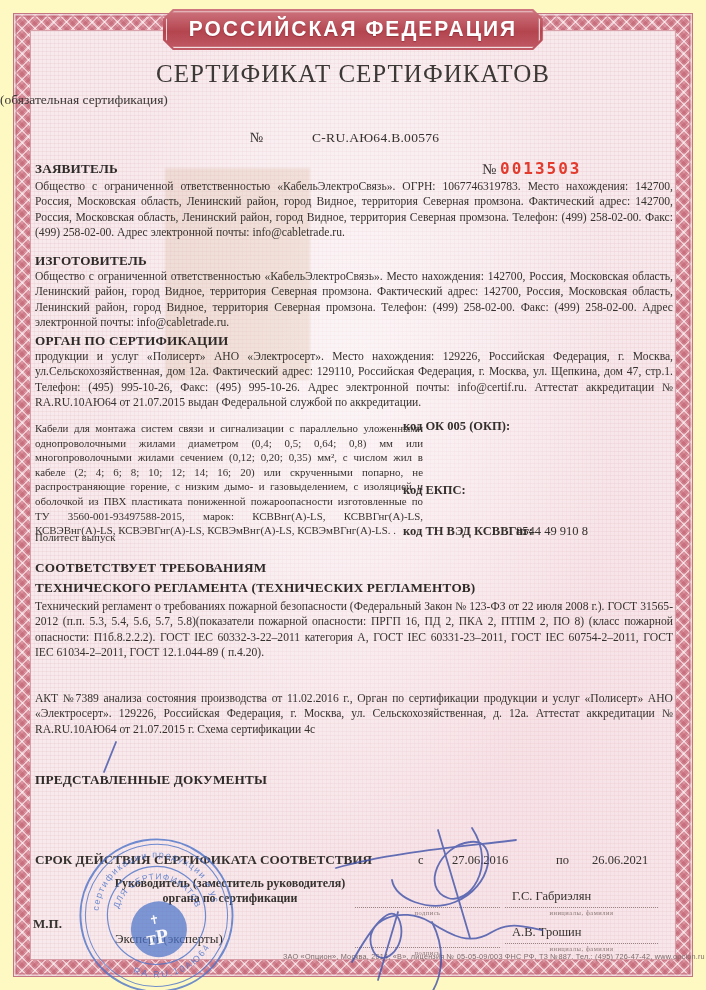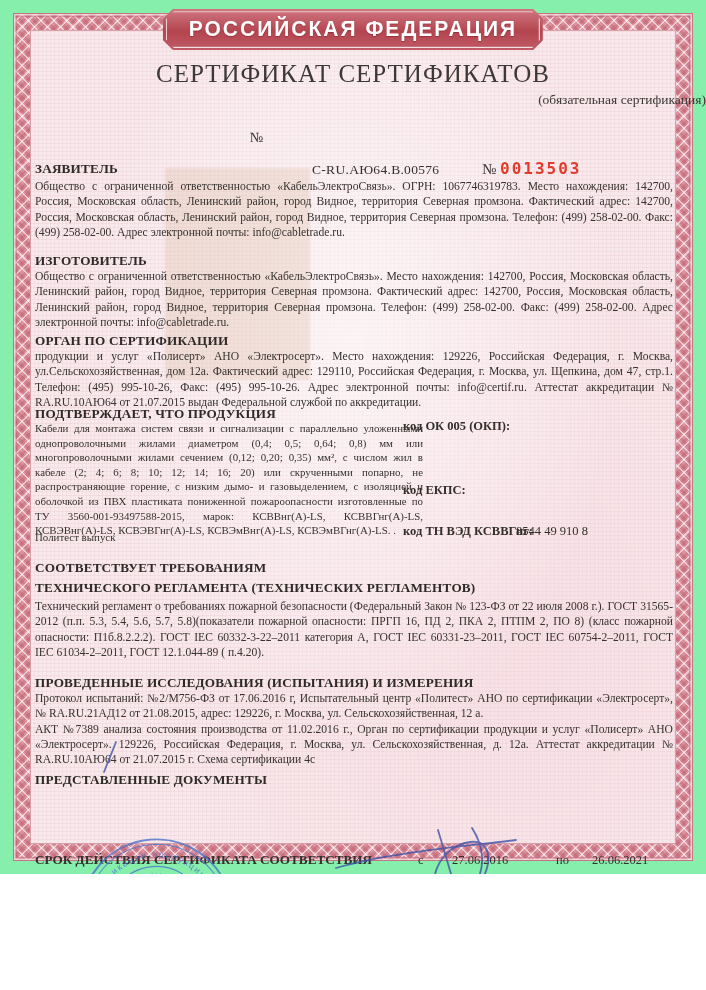--- a/index.html
+++ b/index.html
@@ -1,18 +1,18 @@
 <!DOCTYPE html>
 <html><head>
 <meta charset="utf-8">
 <style>
   html,body{margin:0;padding:0;background:#ffffff;}
   .page{
-    position:relative;width:706px;height:874px;overflow:hidden;
-    font-family:"Liberation Serif",serif;color:#35312f;background:#86efac;
+    position:relative;width:706px;height:990px;overflow:hidden;
+    font-family:"Liberation Serif",serif;color:#35312f;background:#fef9c3;
   }
   
   .frame{
     position:absolute;inset:13px;
     background:
       repeating-linear-gradient(45deg, rgba(255,255,255,.55) 0 1.5px, rgba(255,255,255,0) 1.5px 9px),
       repeating-linear-gradient(-45deg, rgba(255,255,255,.55) 0 1.5px, rgba(255,255,255,0) 1.5px 9px),
       repeating-linear-gradient(45deg, rgba(178,74,89,.28) 3px 6px, rgba(0,0,0,0) 6px 12px),
       repeating-linear-gradient(-45deg, rgba(178,74,89,.28) 3px 6px, rgba(0,0,0,0) 6px 12px),
       #db93a0;
@@ -49,25 +49,25 @@
     font-family:"Liberation Sans",sans-serif;font-weight:bold;font-size:21px;
     letter-spacing:2px;color:#fff;white-space:nowrap;
     text-shadow:0 1px 1px rgba(120,30,40,.5);
     transform:scaleY(1.05);
   }
   .title{
     position:absolute;left:0;right:0;top:60px;text-align:center;
     font-size:25px;letter-spacing:1px;color:#3c3836;
   }
   .subtitle{
-    position:absolute;left:0;right:0;top:92px;text-align:right;
+    position:absolute;left:0;right:0;top:92px;text-align:left;
     font-size:13.5px;color:#3c3836;
   }
   .cert-no{position:absolute;top:130px;left:250px;font-size:14px;}
-  .cert-no-val{position:absolute;top:130px;left:312px;font-size:13.5px;letter-spacing:.3px;margin-top:32px;}
+  .cert-no-val{position:absolute;top:130px;left:312px;font-size:13.5px;letter-spacing:.3px;}
   .serial{position:absolute;top:159px;left:482px;font-size:15px;}
   .serial .digits{
     font-family:"DejaVu Sans Mono",monospace;color:#e23a2c;font-size:16px;
     letter-spacing:2px;font-weight:bold;
   }
   .h{
     position:absolute;left:35px;font-weight:bold;font-size:13.2px;
     letter-spacing:.2px;color:#2e2a28;white-space:nowrap;
   }
   .body-text{
@@ -119,38 +119,35 @@
 
   <div class="h" style="top:161px;">ЗАЯВИТЕЛЬ</div>
   <div class="body-text" style="top:179px;">Общество с ограниченной ответственностью «КабельЭлектроСвязь». ОГРН: 1067746319783. Место нахождения: 142700, Россия, Московская область, Ленинский район, город Видное, территория    Северная промзона. Фактический адрес: 142700, Россия, Московская область, Ленинский район, город Видное, территория    Северная промзона. Телефон: (499) 258-02-00. Факс: (499) 258-02-00. Адрес электронной почты: info@cabletrade.ru.</div>
 
   <div class="h" style="top:253px;">ИЗГОТОВИТЕЛЬ</div>
   <div class="body-text" style="top:269px;">Общество с ограниченной ответственностью «КабельЭлектроСвязь». Место нахождения: 142700, Россия, Московская область, Ленинский район, город Видное, территория     Северная промзона. Фактический адрес: 142700, Россия, Московская область, Ленинский район, город Видное, территория    Северная промзона. Телефон: (499) 258-02-00. Факс: (499) 258-02-00. Адрес электронной почты: info@cabletrade.ru.</div>
 
   <div class="h" style="top:333px;">ОРГАН ПО СЕРТИФИКАЦИИ</div>
   <div class="body-text" style="top:349px;">продукции и услуг «Полисерт» АНО «Электросерт». Место нахождения: 129226, Российская Федерация, г. Москва, ул.Сельскохозяйственная, дом 12а. Фактический адрес: 129110, Российская Федерация, г. Москва, ул. Щепкина, дом 47, стр.1. Телефон: (495) 995-10-26, Факс: (495) 995-10-26. Адрес электронной почты: info@certif.ru. Аттестат аккредитации № RA.RU.10АЮ64 от 21.07.2015 выдан Федеральной службой по аккредитации.</div>
 
-  <div class="h" style="top:406px;">ПОДТВЕРЖДАЕТ, ЧТО ПРОДУКЦИЯ</div>
   <div class="body-text" style="top:421px;width:388px;font-size:10.9px;line-height:1.34;">Кабели для монтажа систем связи и сигнализации с параллельно уложенными однопроволочными жилами диаметром (0,4; 0,5; 0,64; 0,8) мм или многопроволочными жилами сечением (0,12; 0,20; 0,35) мм², с числом жил в кабеле (2; 4; 6; 8; 10; 12; 14; 16; 20) или скрученными попарно, не распространяющие горение, с низким дымо- и газовыделением, с изоляцией и оболочкой из ПВХ пластиката пониженной пожароопасности изготовленные по ТУ 3560-001-93497588-2015, марок: КСВВнг(А)-LS, КСВВГнг(А)-LS, КСВЭВнг(А)-LS, КСВЭВГнг(А)-LS, КСВЭмВнг(А)-LS, КСВЭмВГнг(А)-LS. .</div>
   <div class="body-text" style="top:530px;width:388px;font-size:10.9px;">Политест выпуск</div>
 
   <div class="codes-label" style="top:419px;left:403px;">код ОК 005 (ОКП):</div>
   <div class="codes-value" style="top:437px;left:530px;"></div>
   <div class="codes-label" style="top:483px;left:403px;">код ЕКПС:</div>
   <div class="codes-value" style="top:483px;left:480px;"></div>
   <div class="codes-label" style="top:524px;left:403px;">код ТН ВЭД КСВВГнг:</div>
   <div class="codes-value" style="top:524px;left:516px;">8544 49 910 8</div>
 
   <div class="h" style="top:580px;">ТЕХНИЧЕСКОГО РЕГЛАМЕНТА (ТЕХНИЧЕСКИХ РЕГЛАМЕНТОВ)</div>
   <div class="h" style="top:560px;">СООТВЕТСТВУЕТ ТРЕБОВАНИЯМ</div>
   <div class="body-text" style="top:599px;">Технический регламент о требованиях пожарной безопасности (Федеральный Закон № 123-ФЗ от 22 июля 2008 г.). ГОСТ 31565-2012 (п.п. 5.3, 5.4, 5.6, 5.7, 5.8)(показатели пожарной опасности: ПРГП 16, ПД 2, ПКА 2, ПТПМ 2, ПО 8) (класс пожарной опасности: П1б.8.2.2.2). ГОСТ IEC 60332-3-22–2011 категория А, ГОСТ IEC 60331-23–2011, ГОСТ IEC 60754-2–2011, ГОСТ IEC 61034-2–2011, ГОСТ 12.1.044-89 ( п.4.20).</div>
 
-  <div class="h" style="top:675px;">ПРОВЕДЕННЫЕ ИССЛЕДОВАНИЯ (ИСПЫТАНИЯ) И ИЗМЕРЕНИЯ</div>
   <div class="body-text" style="top:691px;">
-    <p>Протокол испытаний: №2/М756-ФЗ от 17.06.2016 г, Испытательный центр «Политест» АНО по сертификации «Электросерт»,  № RA.RU.21АД12 от 21.08.2015, адрес: 129226, г. Москва, ул. Сельскохозяйственная, 12 а.</p>
     <p>АКТ №7389 анализа состояния производства от 11.02.2016 г., Орган по сертификации продукции и услуг «Полисерт» АНО «Электросерт». 129226, Российская Федерация, г. Москва, ул. Сельскохозяйственная, д. 12а. Аттестат аккредитации № RA.RU.10АЮ64 от 21.07.2015 г. Схема сертификации 4с</p>
   </div>
 
   <div class="h" style="top:772px;">ПРЕДСТАВЛЕННЫЕ ДОКУМЕНТЫ</div>
 
   <div class="validity">СРОК ДЕЙСТВИЯ СЕРТИФИКАТА СООТВЕТСТВИЯ</div>
   <div class="validity-s">с</div>
   <div class="validity-from">27.06.2016</div>
   <div class="validity-po">по</div>
   <div class="validity-to">26.06.2021</div>

